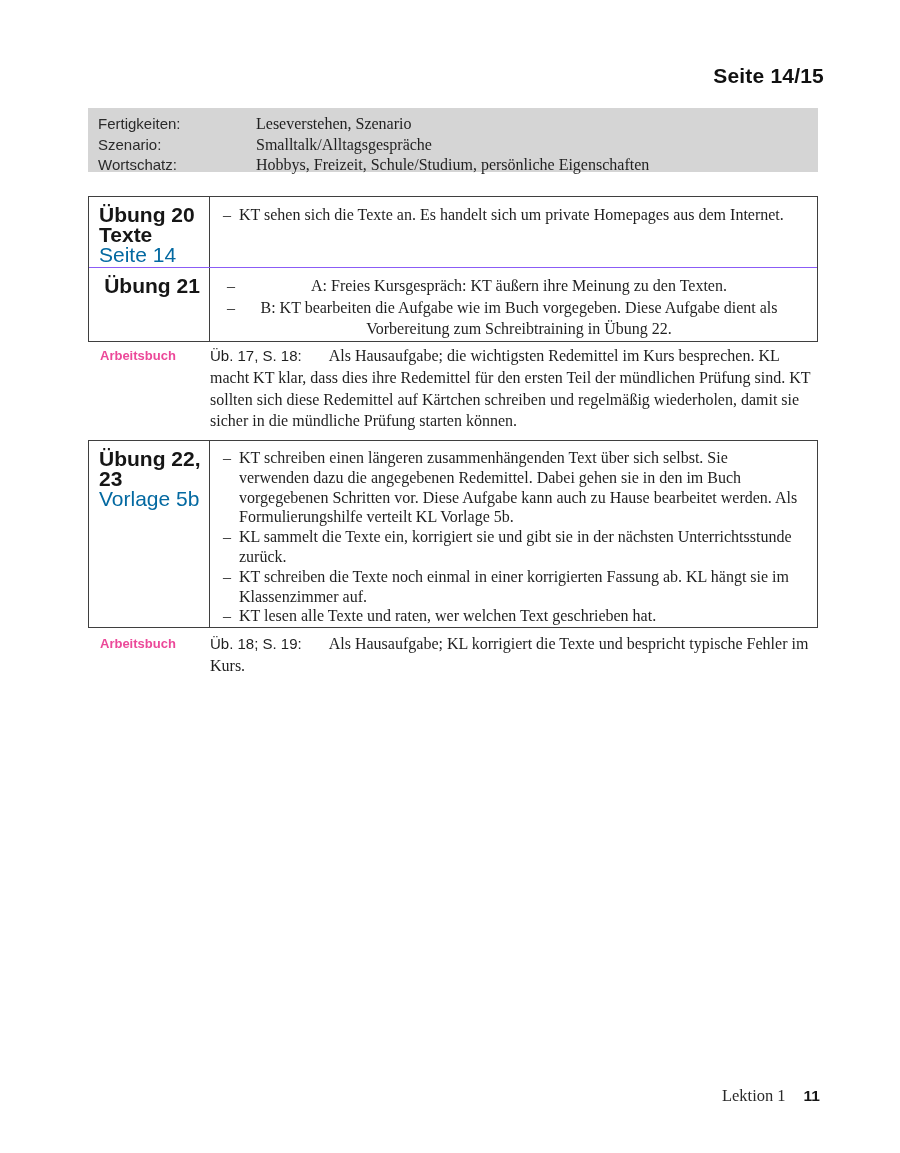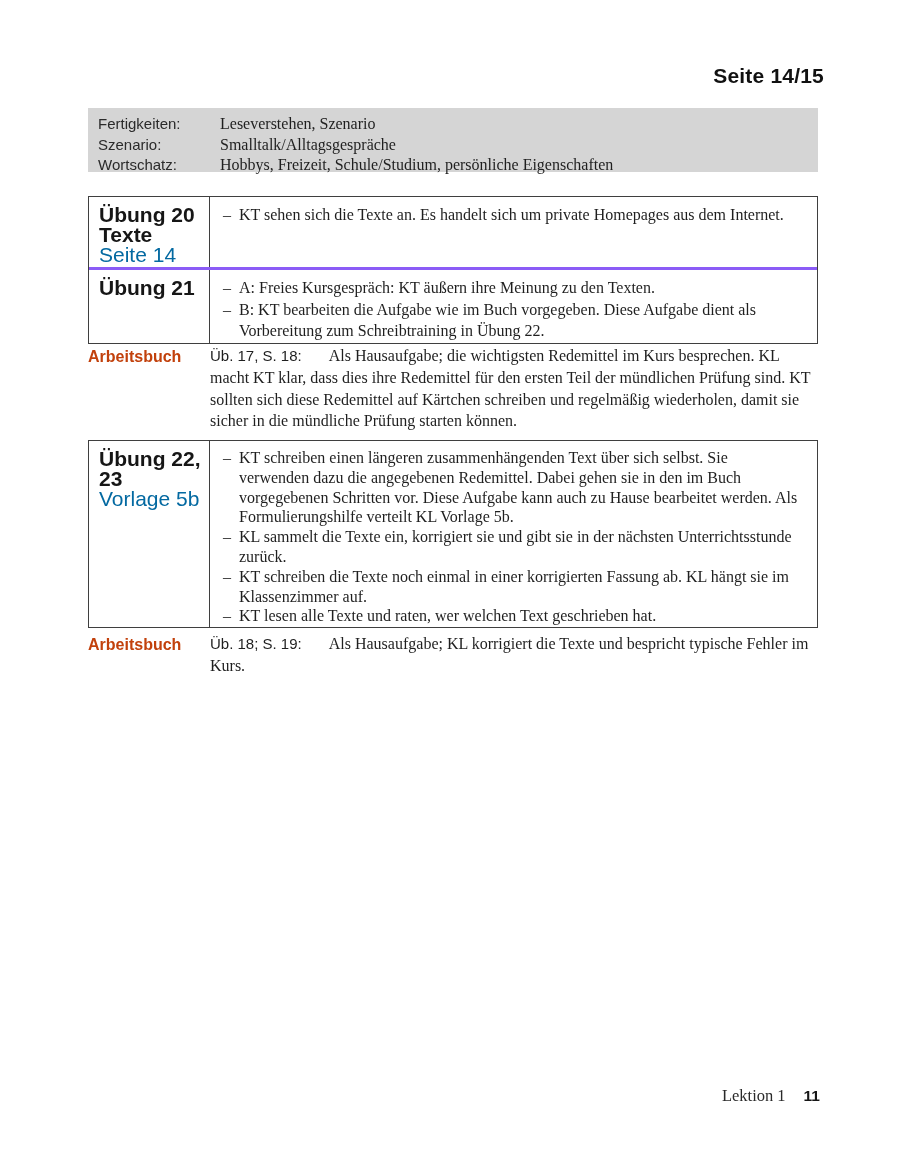--- a/index.html
+++ b/index.html
@@ -29,21 +29,21 @@
   .info-box {
     position: absolute;
     left: 88px;
     top: 108px;
     width: 730px;
     height: 64px;
     box-sizing: border-box;
     background: #d5d5d5;
     padding: 6px 10px 0 10px;
   }
-  .info-row { display: flex; line-height: 20.5px; }
+  .info-row { display: flex; line-height: 20.5px; gap: 36px; }
   .info-label {
     flex: none;
     width: 122px;
     font-family: "Liberation Sans", sans-serif;
     font-size: 15px;
     color: #2b2b2b;
   }
   .info-value { font-size: 16px; color: #1f1f1f; }
 
   
@@ -51,21 +51,21 @@
     position: absolute;
     left: 88px;
     width: 730px;
     box-sizing: border-box;
     border: 1px solid #3f3f3f;
     background: #ffffff;
   }
   .t1 { top: 196px; }
   .t2 { top: 440px; }
   .ex-row { display: flex; }
-  .ex-row + .ex-row { border-top: 3px solid #8b5cf6; }
+  .ex-row + .ex-row { border-top: 1px solid #8b5cf6; text-align: center; }
   .ex-label {
     flex: none;
     width: 120px;
     box-sizing: border-box;
     padding: 8px 4px 2px 10px;
     font-family: "Liberation Sans", sans-serif;
     font-size: 21px;
     line-height: 20px;
   }
   .ex-title { font-weight: bold; color: #161616; }
@@ -86,26 +86,26 @@
   .bullet { display: flex; }
   .bullet .dash { flex: none; width: 16px; }
   .bullet .btext { flex: 1; }
 
   
   .ab-block { position: absolute; left: 88px; width: 730px; }
   .ab-1 { top: 345px; }
   .ab-2 { top: 633px; }
   .ab-label {
     position: absolute;
-    left: 0;
+    left: 12px;
     top: 3px;
     font-family: "Liberation Sans", sans-serif;
     font-weight: bold;
-    font-size: 16px;
-    color: #c2410c;
+    font-size: 13px;
+    color: #ec4899;
   }
   .ab-para {
     margin: 0 0 0 122px;
     font-size: 16px;
     line-height: 21.8px;
     color: #1f1f1f;
   }
   .ab-ref { font-family: "Liberation Sans", sans-serif; font-size: 15px; }
   .ab-gap { display: inline-block; width: 27px; }
 

